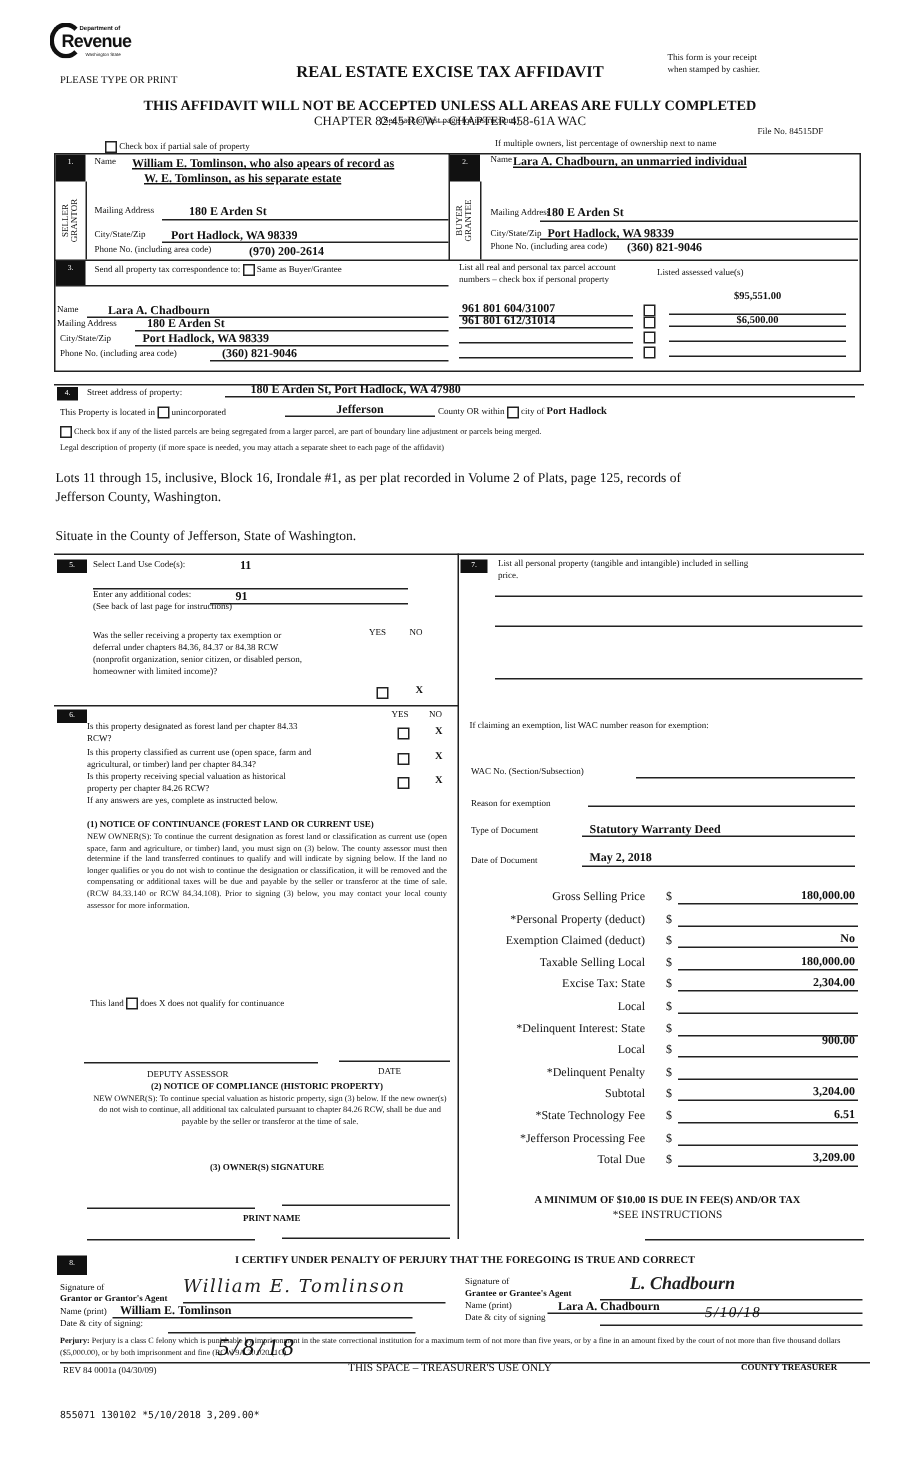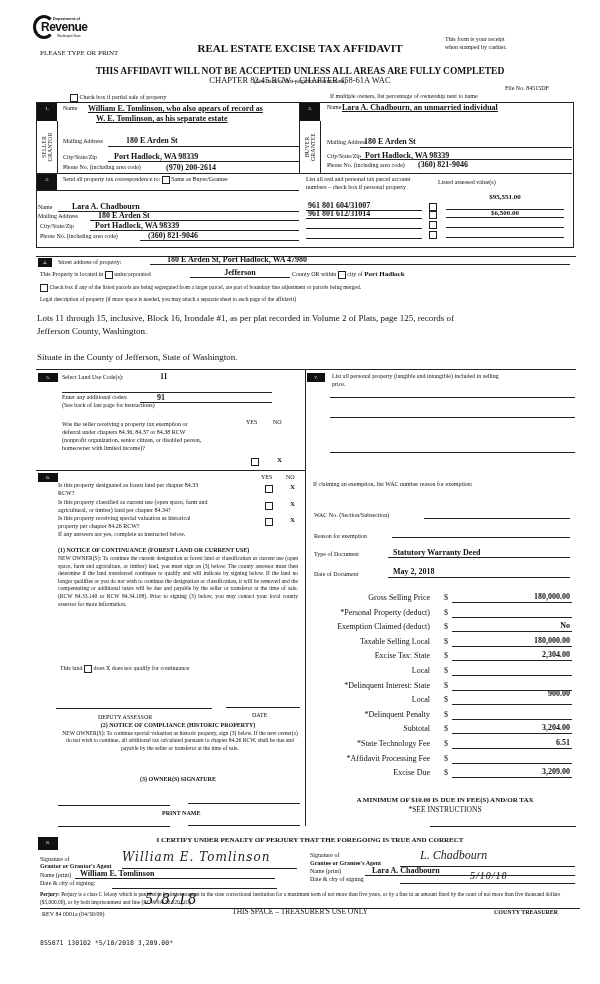--- a/index.html
+++ b/index.html
@@ -267,25 +267,25 @@
        <div class="abs fill rt" style="left:452px;top:709px;width:118px;"></div>
        <div class="line" style="left:452px;top:719px;width:120px;"></div>
     <div class="abs rt" style="left:300px;top:724px;width:130px;font-size:8px;">Subtotal</div>
        <div class="abs" style="left:444px;top:724px;font-size:8px;">$</div>
        <div class="abs fill rt" style="left:452px;top:723px;width:118px;">3,204.00</div>
        <div class="line" style="left:452px;top:733px;width:120px;"></div>
     <div class="abs rt" style="left:300px;top:739px;width:130px;font-size:8px;">*State Technology Fee</div>
        <div class="abs" style="left:444px;top:739px;font-size:8px;">$</div>
        <div class="abs fill rt" style="left:452px;top:738px;width:118px;">6.51</div>
        <div class="line" style="left:452px;top:748px;width:120px;"></div>
-    <div class="abs rt" style="left:300px;top:754px;width:130px;font-size:8px;">*Affidavit Processing Fee</div>
+    <div class="abs rt" style="left:300px;top:754px;width:130px;font-size:8px;">*Jefferson Processing Fee</div>
        <div class="abs" style="left:444px;top:754px;font-size:8px;">$</div>
        <div class="abs fill rt" style="left:452px;top:753px;width:118px;"></div>
        <div class="line" style="left:452px;top:763px;width:120px;"></div>
-    <div class="abs rt" style="left:300px;top:768px;width:130px;font-size:8px;">Excise Due</div>
+    <div class="abs rt" style="left:300px;top:768px;width:130px;font-size:8px;">Total Due</div>
        <div class="abs" style="left:444px;top:768px;font-size:8px;">$</div>
        <div class="abs fill rt" style="left:452px;top:767px;width:118px;">3,209.00</div>
        <div class="line" style="left:452px;top:777px;width:120px;"></div>
   </div>
 
 <div class="abs b ctr" style="left:310px;top:796px;width:270px;font-size:7px;">A MINIMUM OF $10.00 IS DUE IN FEE(S) AND/OR TAX</div>
 <div class="abs ctr" style="left:310px;top:805px;width:270px;font-size:7.5px;">*SEE INSTRUCTIONS</div>
 <div class="line" style="left:430px;top:826px;width:146px;"></div>
 
 <div class="abs blk" style="left:38px;top:837px;width:20px;height:13px;line-height:11px;">8.</div>
@@ -296,21 +296,21 @@
 <div class="line" style="left:122px;top:868px;width:175px;"></div>
 <div class="abs t6" style="left:40px;top:872px;">Name (print)</div>
 <div class="abs fill" style="left:80px;top:869px;">William E. Tomlinson</div>
 <div class="line" style="left:75px;top:878px;width:200px;"></div>
 <div class="abs t6" style="left:40px;top:880px;">Date &amp; city of signing:</div>
 <div class="abs" style="left:145px;top:890px;font-style:italic;font-size:16px;letter-spacing:2px;">5/8/18</div>
 <div class="line" style="left:112px;top:888px;width:165px;"></div>
 
 <div class="abs t6" style="left:310px;top:852px;">Signature of</div>
 <div class="abs b t6" style="left:310px;top:860px;">Grantee or Grantee's Agent</div>
-<div class="abs" style="left:420px;top:848px;font-style:italic;font-size:12px;color:#222;">L. Chadbourn</div>
+<div class="abs" style="left:420px;top:848px;font-style:italic;font-size:12px;color:#222;font-weight:bold;">L. Chadbourn</div>
 <div class="line" style="left:400px;top:866px;width:175px;"></div>
 <div class="abs t6" style="left:310px;top:868px;">Name (print)</div>
 <div class="abs fill" style="left:372px;top:866px;">Lara A. Chadbourn</div>
 <div class="line" style="left:365px;top:875px;width:210px;"></div>
 <div class="abs t6" style="left:310px;top:876px;">Date &amp; city of signing</div>
 <div class="abs" style="left:470px;top:870px;font-style:italic;font-size:10px;letter-spacing:1px;">5/10/18</div>
 <div class="line" style="left:400px;top:883px;width:175px;"></div>
 
 <div class="abs" style="left:40px;top:891px;width:538px;font-size:5.4px;line-height:7.5px;">
   <span class="b">Perjury:</span>

